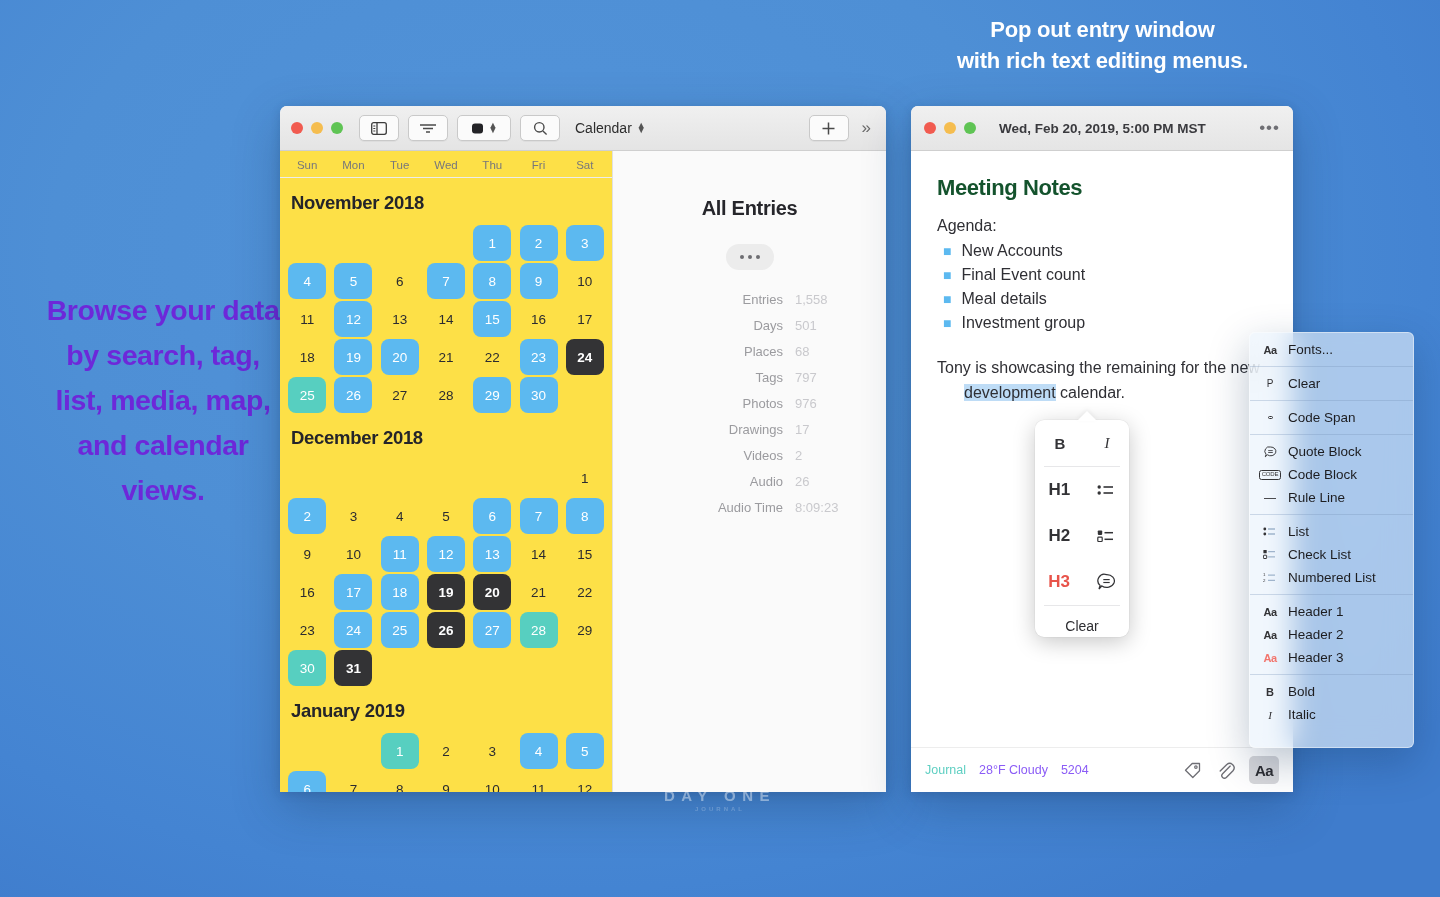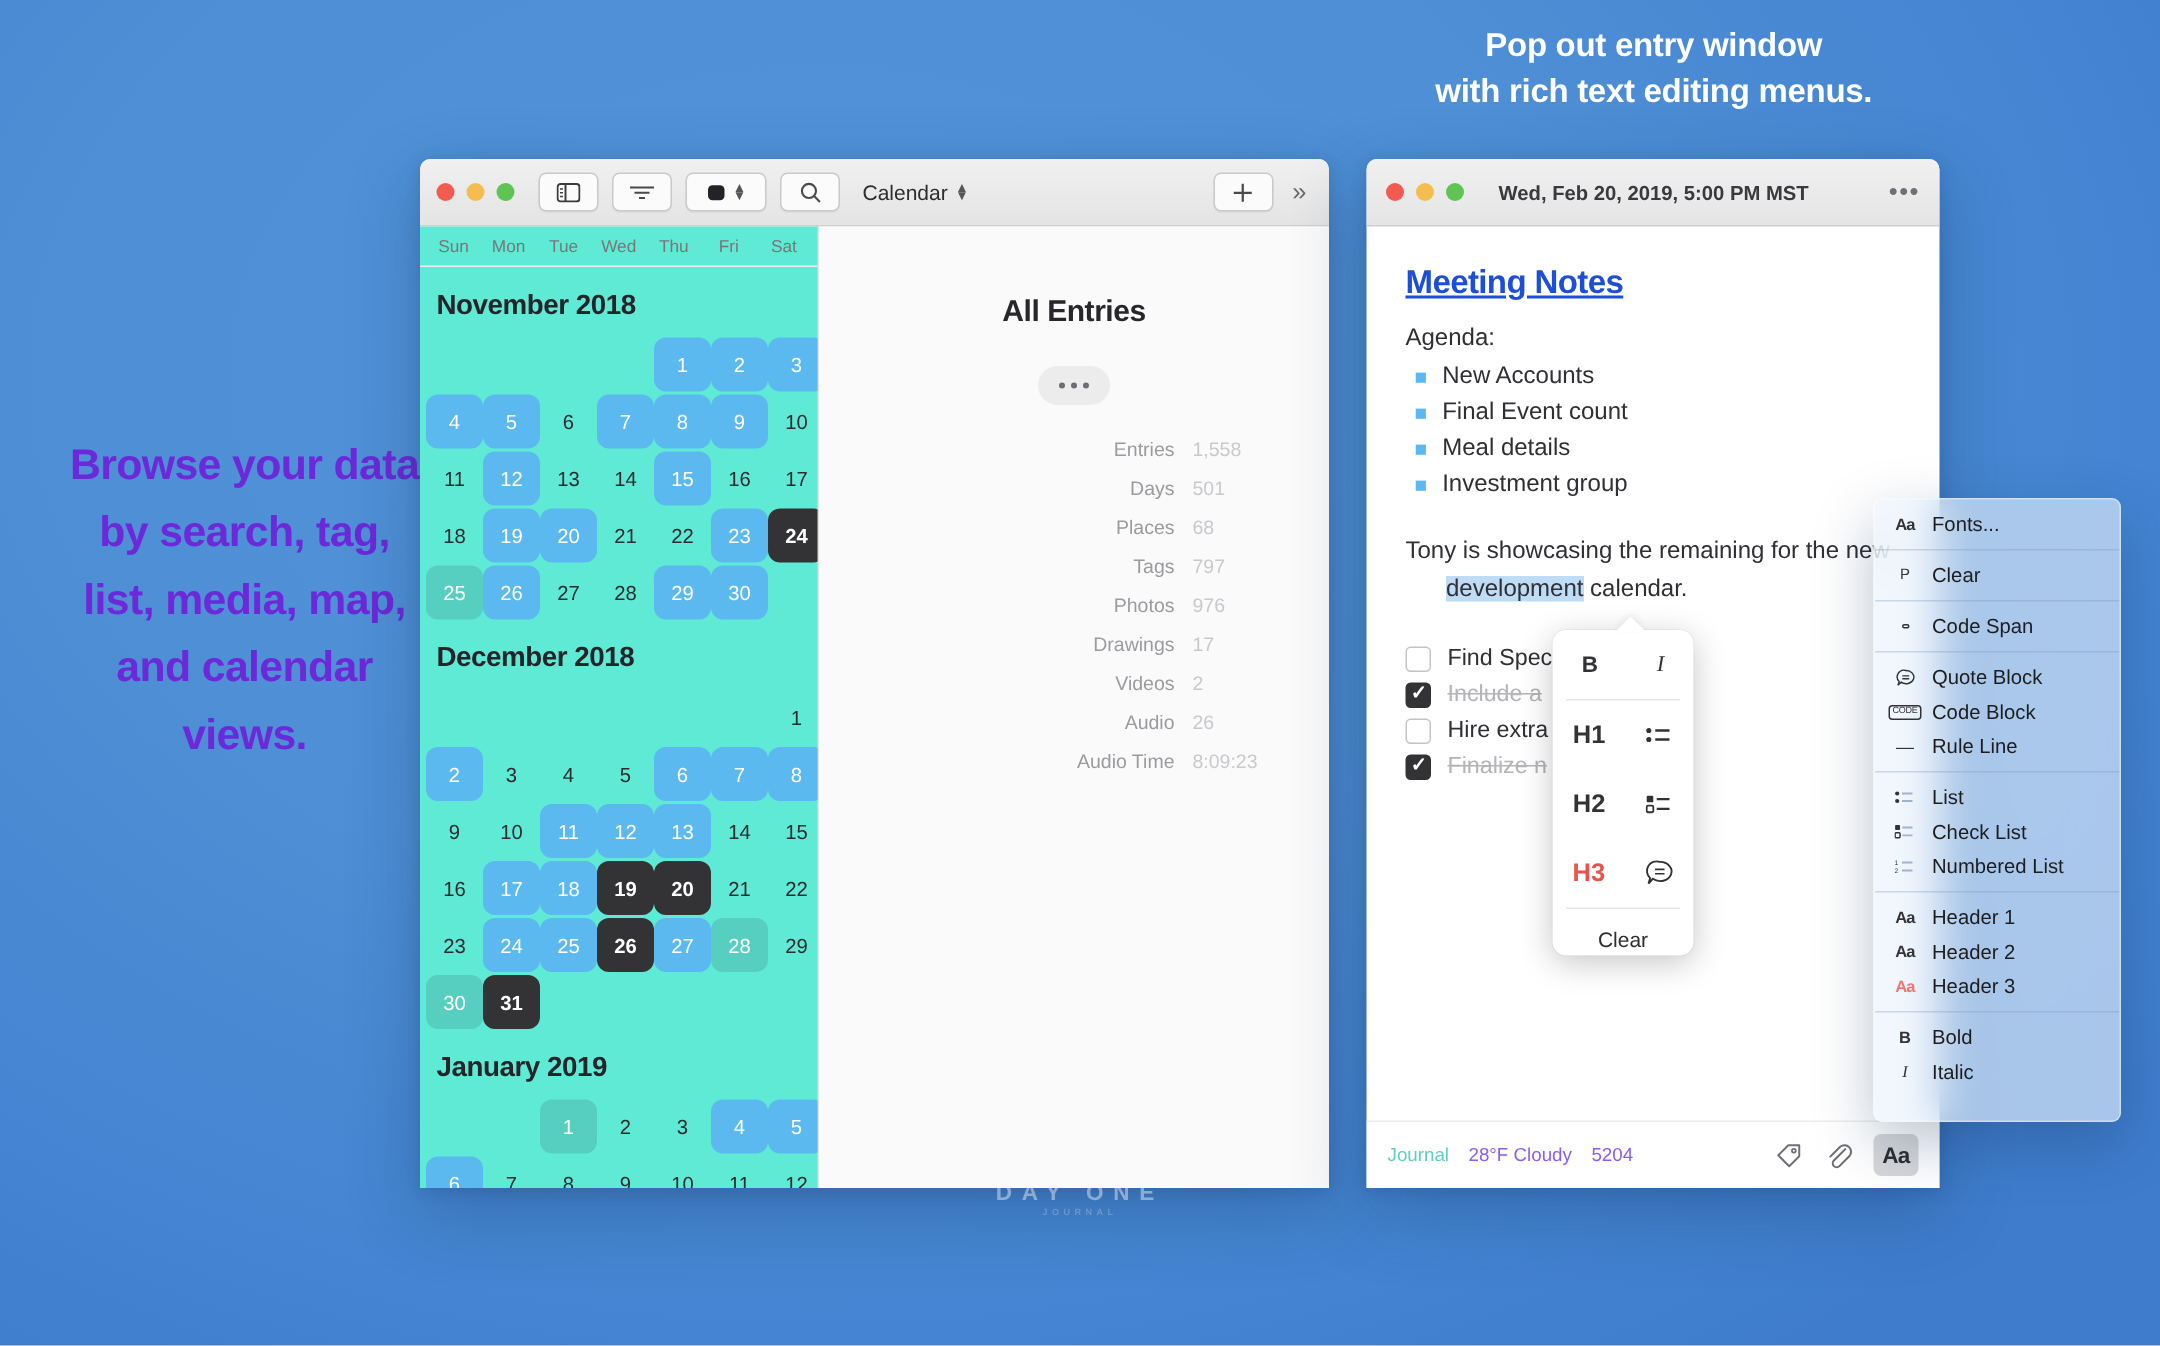--- a/index.html
+++ b/index.html
@@ -62,21 +62,21 @@
   .tb-btn.seg { min-width:54px; }
   .tb-plain { display:flex; align-items:center; gap:5px; padding:0 6px;
     font-size:14px; color:#2d2d2d; }
   .chev { display:flex; flex-direction:column; line-height:5px; font-size:9px; color:#555; }
   .spacer-flex { flex:1; }
   .dbl-chev { font-size:17px; color:#6a6a6a; padding:0 4px; }
 
   
   .app-body { display:flex; height:641px; }
   .cal-pane {
-    width:266px; border-right:1px solid #e0e0e0; background:#5eead4;
+    width:333px; border-right:1px solid #e0e0e0; background:#fde047;
     display:flex; flex-direction:column;
   }
   .dow-row {
     display:grid; grid-template-columns:repeat(7,1fr);
     padding:8px 4px 6px 4px;
     border-bottom:1px solid #ececec;
   }
   .dow { text-align:center; font-size:11.5px; color:#77777b; }
   .cal-scroll { flex:1; overflow:hidden; }
   .month-title {
@@ -120,21 +120,21 @@
   }
   .entry-title {
     height:45px; background:linear-gradient(#f0f0f0,#e5e5e5);
     border-bottom:1px solid #cfcfcf;
     display:flex; align-items:center; padding:0 13px;
   }
   .entry-date { margin-left:16px; font-size:13.5px; color:#3a3a3e; font-weight:bold; }
   .entry-dots { margin-left:auto; font-size:17px; color:#6f6f74; letter-spacing:1px; }
 
   .entry-content { padding:24px 26px 0 26px; position:relative; height:596px; }
-  .entry-h1 { font-size:22px; font-weight:bold; color:#1d4ed8; letter-spacing:-0.4px;text-decoration:underline; }
+  .entry-h1 { font-size:22px; font-weight:bold; color:#14532d; letter-spacing:-0.4px; }
   .agenda-label { font-size:16px; color:#2f2f34; margin-top:16px; }
   .bullets { list-style:none; margin-top:4px; }
   .bullets li { font-size:16px; color:#2f2f34; line-height:24px; display:flex; gap:10px; padding-left:6px; }
   .bullets li .bdot { color:#5CB9F0; font-size:14px; line-height:24px; }
   .para { font-size:16px; color:#2f2f34; line-height:25px; margin-top:20px; }
   .para .hl { background:#BEDCF6;margin-left:27px; }
 
   .todo { margin-top:22px; }
   .todo-row { display:flex; align-items:center; gap:11px; height:24px; }
   .cbox { width:17px; height:17px; border-radius:3.5px; border:1.6px solid #c3c3c8; background:#fff;
@@ -646,38 +646,20 @@
         <li>
           <span class="bdot">■</span>
           <span>Investment group</span>
         </li>
       </ul>
 
     <div class="para">
       <span>Tony is showcasing the remaining for the new </span><span class="hl">development</span><span> calendar.</span>
     </div>
 
-    <div class="todo" id="todo-list">
-        <div class="todo-row">
-          <span class="cbox"></span>
-          <span class="todo-text">Find Spec</span>
-        </div>
-        <div class="todo-row">
-          <span class="cbox on"></span>
-          <span class="todo-text done">Include a</span>
-        </div>
-        <div class="todo-row">
-          <span class="cbox"></span>
-          <span class="todo-text">Hire extra</span>
-        </div>
-        <div class="todo-row">
-          <span class="cbox on"></span>
-          <span class="todo-text done">Finalize n</span>
-        </div>
-      </div>
   </div>
 
   <div class="entry-footer">
     <span class="f-journal">Journal</span>
     <span class="f-meta">28°F Cloudy</span>
     <span class="f-meta">5204</span>
     <div class="f-icons">
       <span class="f-ico">
         <svg width="19" height="19" viewBox="0 0 19 19">
           <path d="M2.5 9.2 L9.2 2.5 L16.5 2.5 L16.5 9.8 L9.8 16.5 Z" fill="none" stroke="#6e6e74" stroke-width="1.3" stroke-linejoin="round"></path>

